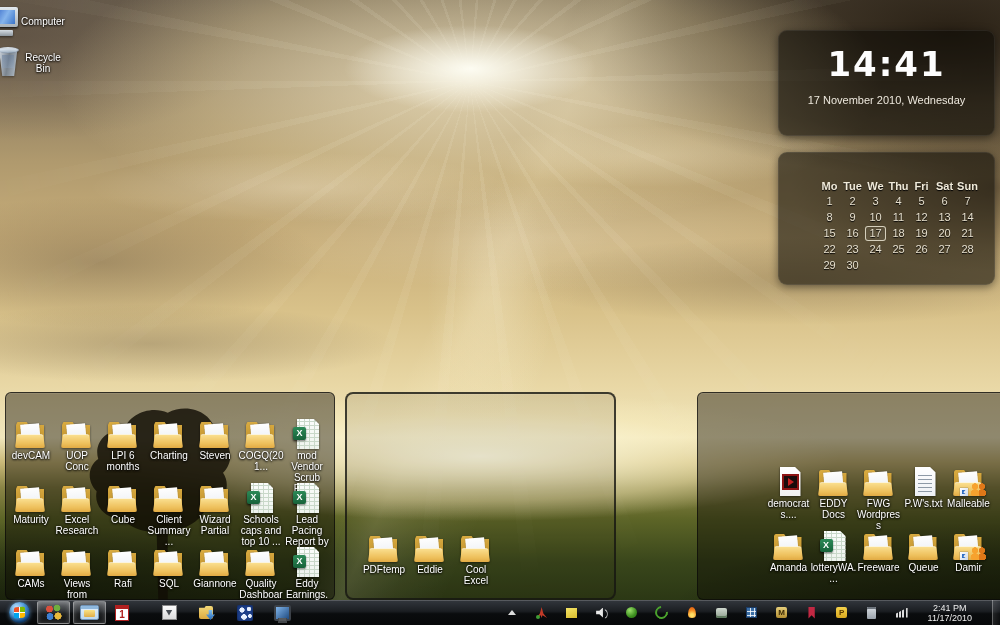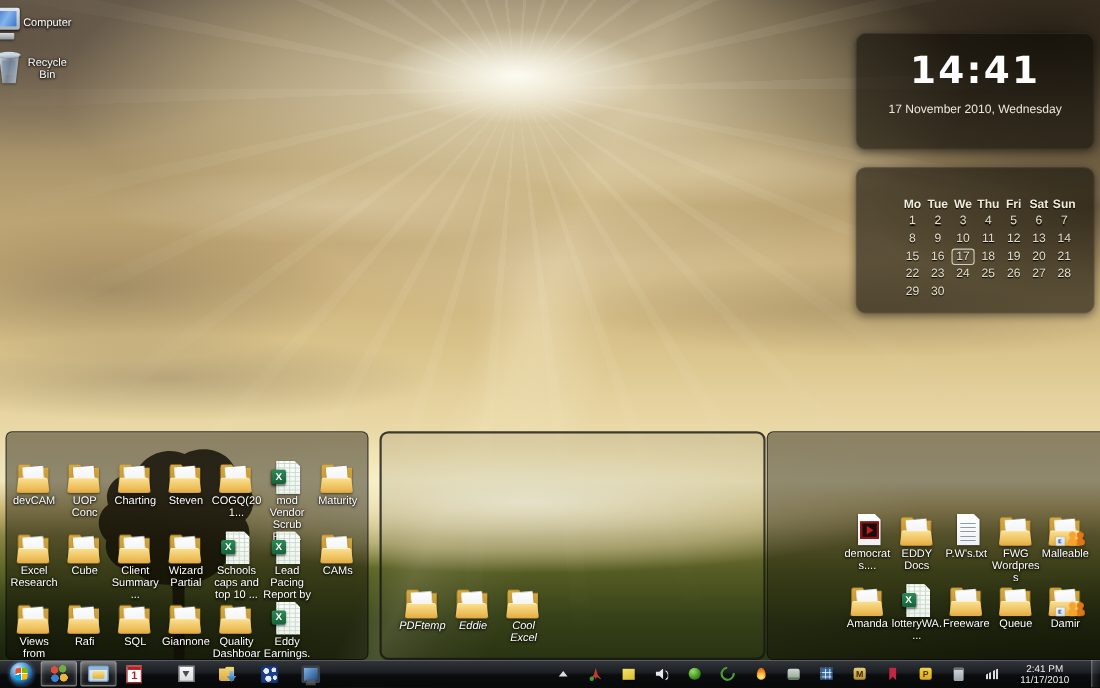--- a/index.html
+++ b/index.html
@@ -63,21 +63,21 @@
     display:flex; flex-direction:column; gap:11px; align-items:center; }
   .ditem { display:flex; flex-direction:row; align-items:center; cursor:default; }
 
   
   .fence { position:absolute; top:392px; height:208px; z-index:2; border-radius:6px;
     border:1px solid rgba(10,10,8,.7);
     box-shadow:inset 0 1px 0 rgba(255,255,255,.08); }
   .fence.dark { background:rgba(10,8,2,.42); }
   .fence.lite { background:rgba(25,22,12,.10); border:2px solid rgba(22,22,18,.8); border-radius:8px; }
   .fence-left  { left:5px;  width:330px;padding-left:48px; }
-  .fence-mid   { left:345px; width:351px;font-style:italic; }
+  .fence-mid   { left:345px; width:271px; }
   .fence-right { left:697px; width:312px; }
   .fgrid { position:absolute; display:grid; }
   .fgrid.gl { left:2px; top:26px; grid-template-columns:repeat(7,46px); grid-auto-rows:64px; }
   .fgrid.gm { left:14px; bottom:5px; grid-template-columns:repeat(3,46px); grid-auto-rows:60px; }
   .fgrid.gr { left:68px; bottom:4px; grid-template-columns:repeat(5,45px); grid-auto-rows:64px; }
 
   .fitem { display:flex; flex-direction:column; align-items:center; cursor:default; }
   .flabel { margin-top:1px; font-size:10px; line-height:11px; color:#fff; text-align:center;
     text-shadow:0 1px 2px #000, 0 0 3px rgba(0,0,0,.85); max-width:46px; overflow-wrap:break-word; }
   .deskicons .flabel { max-width:62px; }
@@ -515,20 +515,29 @@
         <div class="fitem">
           <span class="fglyph" data-type="folder">
             <i class="p1"></i>
             <i class="p2"></i>
             <i class="p3"></i>
             <i class="p4"></i>
           </span>
           <span class="flabel">UOP Conc</span>
         </div>
 
+        <div class="fitem">
+          <span class="fglyph" data-type="folder">
+            <i class="p1"></i>
+            <i class="p2"></i>
+            <i class="p3"></i>
+            <i class="p4"></i>
+          </span>
+          <span class="flabel">LPI 6 months</span>
+        </div>
 
         <div class="fitem">
           <span class="fglyph" data-type="folder">
             <i class="p1"></i>
             <i class="p2"></i>
             <i class="p3"></i>
             <i class="p4"></i>
           </span>
           <span class="flabel">Charting</span>
         </div>
@@ -757,37 +766,37 @@
           <span class="fglyph" data-type="folder">
             <i class="p1"></i>
             <i class="p2"></i>
             <i class="p3"></i>
             <i class="p4"></i>
           </span>
           <span class="flabel">EDDY Docs</span>
         </div>
 
         <div class="fitem">
+          <span class="fglyph" data-type="folder">
+            <i class="p1"></i>
+            <i class="p2"></i>
+            <i class="p3"></i>
+            <i class="p4"></i>
+          </span>
+          <span class="flabel">FWG Wordpress</span>
+        </div>
+
+        <div class="fitem">
           <span class="fglyph" data-type="txt">
             <i class="p1"></i>
             <i class="p2"></i>
             <i class="p3"></i>
             <i class="p4"></i>
           </span>
           <span class="flabel">P.W's.txt</span>
-        </div>
-
-        <div class="fitem">
-          <span class="fglyph" data-type="folder">
-            <i class="p1"></i>
-            <i class="p2"></i>
-            <i class="p3"></i>
-            <i class="p4"></i>
-          </span>
-          <span class="flabel">FWG Wordpress</span>
         </div>
 
         <div class="fitem">
           <span class="fglyph" data-type="folder-people">
             <i class="p1"></i>
             <i class="p2"></i>
             <i class="p3"></i>
             <i class="p4"></i>
           </span>
           <span class="flabel">Malleable</span>

